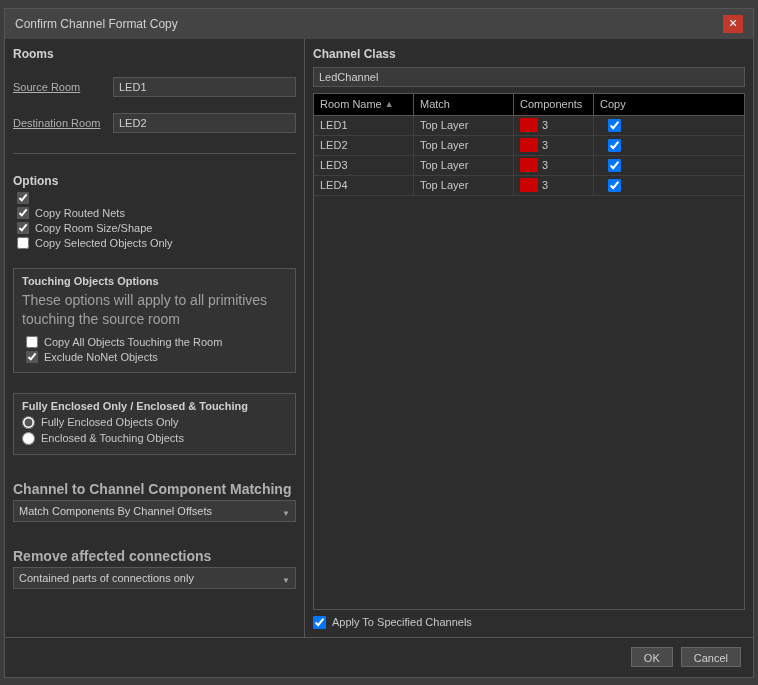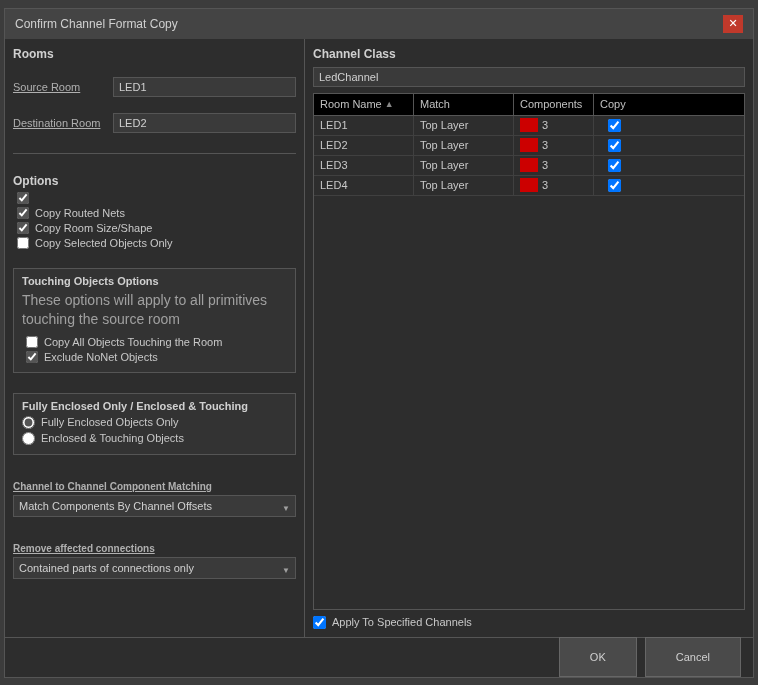--- a/index.html
+++ b/index.html
@@ -133,25 +133,24 @@
     }
     .radio-row input[type="radio"] {
       margin-right: 6px;
       accent-color: #555;
     }
     .radio-label {
       font-size: 11px;
       color: #c8c8c8;
     }
     .subsection-label {
-      font-size: 10px;
+      font-size: 14px;
       color: #b0b0b0;
       margin: 6px 0 3px 0;
       font-weight: bold;
-      text-decoration: underline;
     }
     .select-dropdown {
       width: 100%;
       background: #3a3a3a;
       border: 1px solid #555;
       color: #d0d0d0;
       font-size: 11px;
       padding: 3px 5px;
       height: 22px;
       margin-bottom: 4px;
@@ -272,23 +271,23 @@
       justify-content: flex-end;
       padding: 0 12px;
       gap: 8px;
       flex-shrink: 0;
     }
     .dialog-btn {
       background: #4a4a4a;
       border: 1px solid #666;
       color: #d0d0d0;
       font-size: 11px;
-      padding: 4px 30px;
+      padding: 4px 12px;
       cursor: pointer;
-      height: 40px;
+      height: 20px;
     }
     .sort-indicator {
       margin-left: 3px;
       font-size: 9px;
       color: #888;
     }
     .divider-line {
       border: none;
       border-top: 1px solid #555;
       margin: 4px 0;

